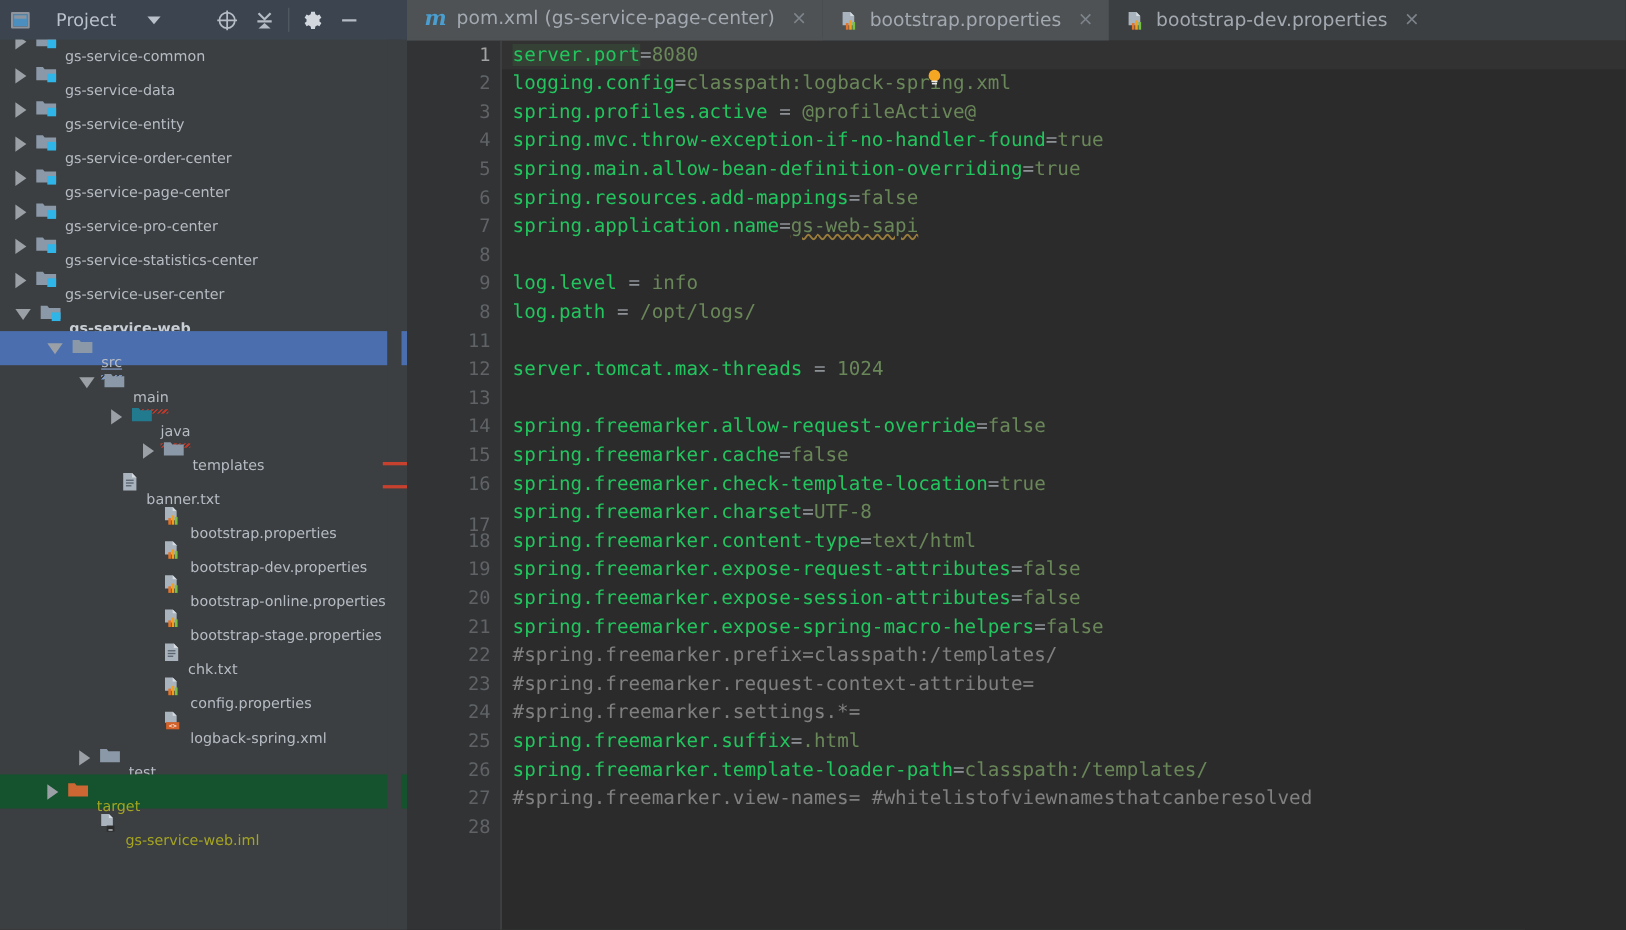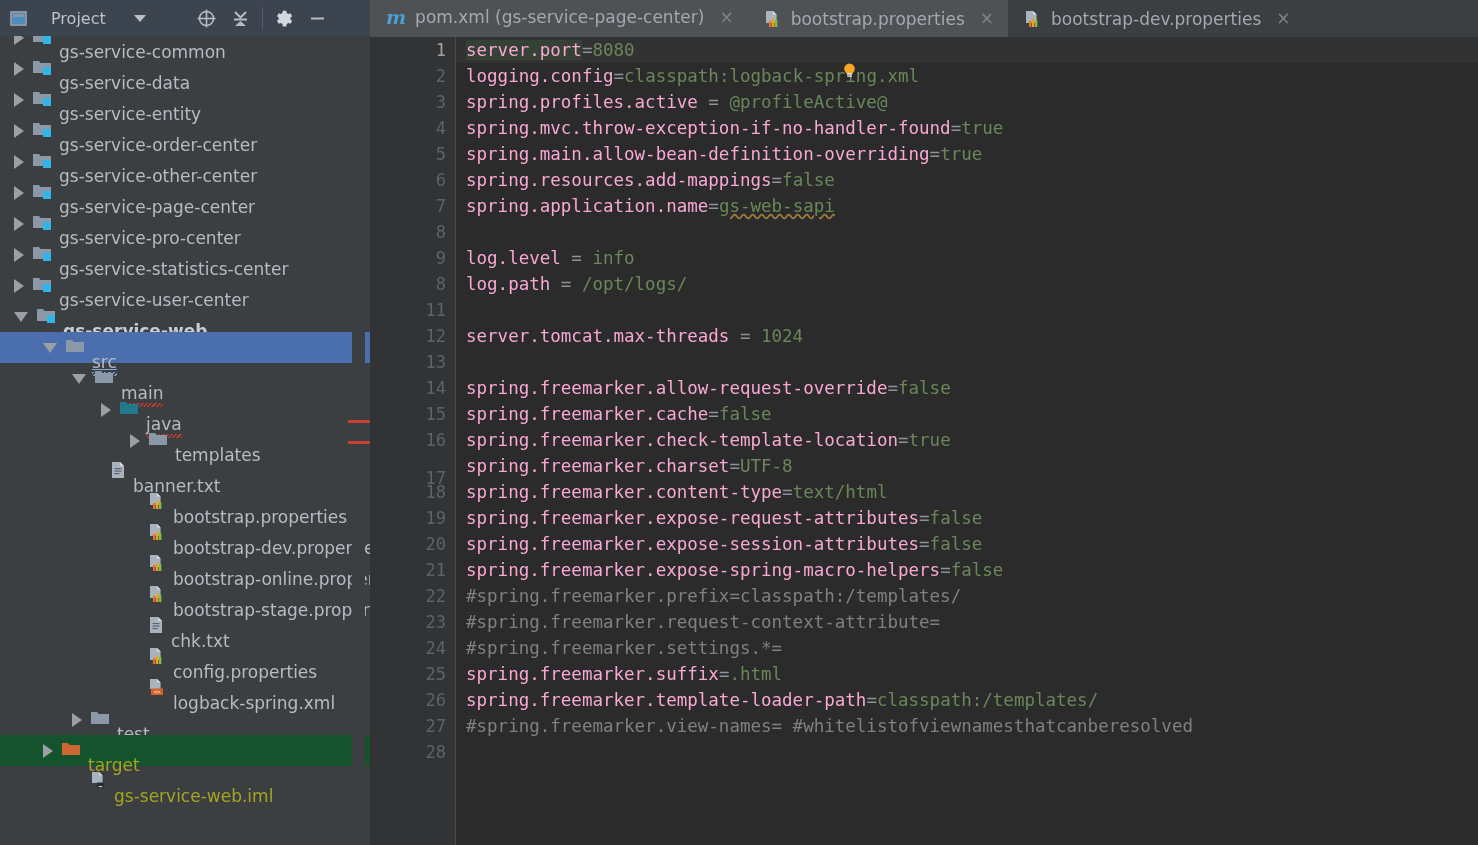--- a/index.html
+++ b/index.html
@@ -30,21 +30,21 @@
   
   #tree{position:absolute;left:0;top:36px;width:370px;height:809px;overflow:hidden;}
   .row{position:relative;height:31px;display:flex;align-items:center;white-space:nowrap;font-size:17px;color:#b6bcc4;}
   .row.sel{background:#4b6eaf;}
   .row.hl{background:#14532d;}
   .arrow{width:0;height:0;flex:0 0 auto;}
   .arrow.right{border-top:7px solid transparent;border-bottom:7px solid transparent;border-left:10px solid #9aa0a6;}
   .arrow.down{border-left:7px solid transparent;border-right:7px solid transparent;border-top:10px solid #9aa0a6;}
   .arrow.blank{width:10px;height:14px;border:0;}
   .ico{flex:0 0 auto;margin:0 7px 0 8px;position:relative;display:inline-block;}
-  .lbl{font-size:17px;line-height:20px;position:relative;margin-top:28px;}
+  .lbl{font-size:13px;line-height:20px;position:relative;margin-top:28px;}
   .lbl.bold{font-weight:bold;color:#c8ced6;}
   .lbl.olive{color:#a5a521;}
   .lbl.under{text-decoration:underline;text-decoration-color:#8aa5d8;}
   .squiggle{position:absolute;left:0;right:0;bottom:-4px;height:4px;
      background-image:repeating-linear-gradient(135deg,#c0392b 0 1.5px,transparent 1.5px 3px);
      opacity:.95;}
   .squiggle.blue{background-image:repeating-linear-gradient(135deg,#7f9fd4 0 1.5px,transparent 1.5px 3px);}
 
   
   #tree-scroll{position:absolute;left:352px;top:0;width:13px;height:809px;background:#3c3f41;}
@@ -62,21 +62,21 @@
 
   #gutter{position:absolute;left:0;top:37px;width:86px;height:808px;background:#313335;}
   #gutter-line{position:absolute;left:85px;top:37px;width:1px;height:808px;background:#4b4b4b;}
   .lnum{position:absolute;right:10px;font-size:17px;color:#606366;font-family:"DejaVu Sans Mono",monospace;line-height:26px;height:26px;}
   .lnum.cur{color:#a4a3a3;}
   #cur-line-band{position:absolute;left:86px;top:37px;width:1022px;height:26px;background:#323232;}
 
   #code{position:absolute;left:96px;top:37px;width:1012px;height:808px;
         font-family:"DejaVu Sans Mono",monospace;font-size:17.5px;line-height:26px;white-space:pre;}
   .cl{height:26px;}
-  .k{color:#f9a8d4;}
+  .k{color:#22c55e;}
   .eq{color:#8d9296;}
   .v{color:#6a8759;}
   .cm{color:#808080;}
   .sel{background:#344134;}
 
   .bulb{position:absolute;left:471px;top:62px;width:17px;height:17px;}
 </style>
 </head>
 <body>
 
@@ -153,28 +153,20 @@
                 <rect x="11" y="9" width="8" height="8" fill="#2fb5e8"></rect>
               </svg></span>
             <span class="lbl">gs-service-order-center</span>
           </div>
           <div class="row" style="padding-left: 14px;">
             <span class="arrow right"></span>
             <span class="ico"><svg width="20" height="17" viewBox="0 0 20 17">
                 <path d="M1 3 h6 l1.6 2 H19 v10 H1 Z" fill="#8a98a8"></path>
                 <rect x="11" y="9" width="8" height="8" fill="#2fb5e8"></rect>
               </svg></span>
-            <span class="lbl">gs-service-other-center</span>
-          </div>
-          <div class="row" style="padding-left: 14px;">
-            <span class="arrow right"></span>
-            <span class="ico"><svg width="20" height="17" viewBox="0 0 20 17">
-                <path d="M1 3 h6 l1.6 2 H19 v10 H1 Z" fill="#8a98a8"></path>
-                <rect x="11" y="9" width="8" height="8" fill="#2fb5e8"></rect>
-              </svg></span>
             <span class="lbl">gs-service-page-center</span>
           </div>
           <div class="row" style="padding-left: 14px;">
             <span class="arrow right"></span>
             <span class="ico"><svg width="20" height="17" viewBox="0 0 20 17">
                 <path d="M1 3 h6 l1.6 2 H19 v10 H1 Z" fill="#8a98a8"></path>
                 <rect x="11" y="9" width="8" height="8" fill="#2fb5e8"></rect>
               </svg></span>
             <span class="lbl">gs-service-pro-center</span>
           </div>

